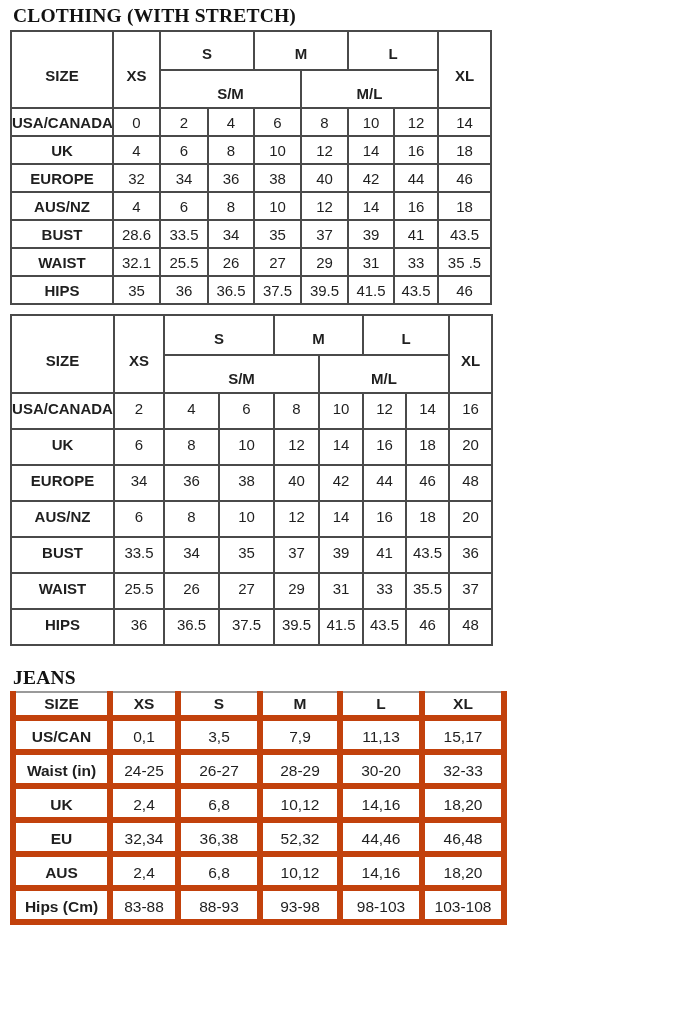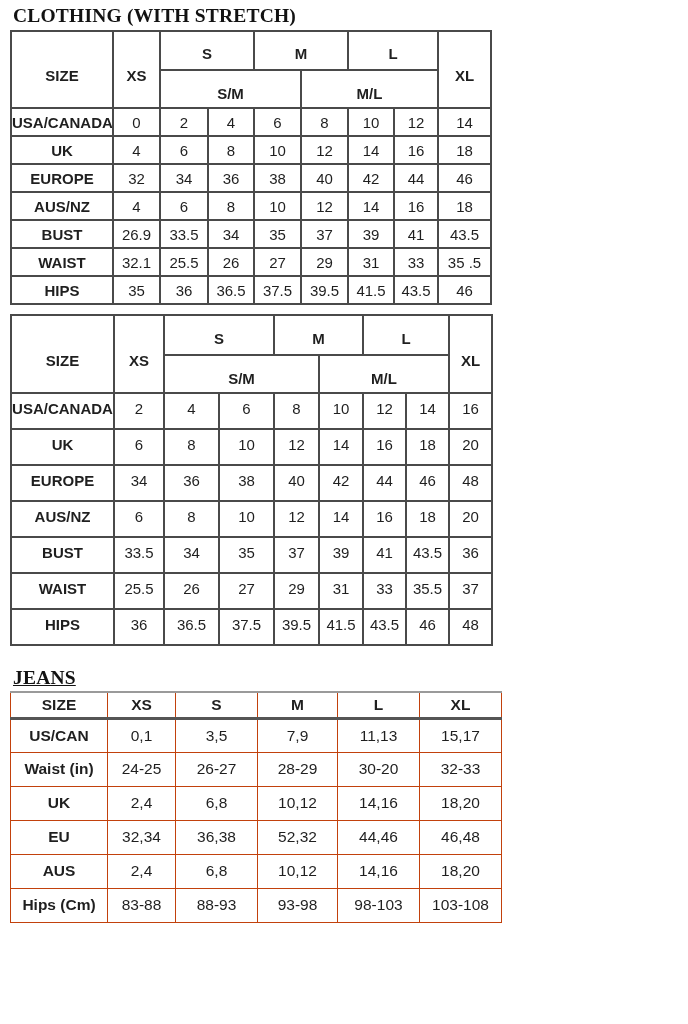--- a/index.html
+++ b/index.html
@@ -13,21 +13,21 @@
   .page { width: 688px; height: 1024px; padding-top: 4px; overflow: hidden; }
 
   .title {
     font-family: "Liberation Serif", serif;
     font-size: 19.5px; line-height: 23px;
     font-weight: 700; letter-spacing: 0.2px;
     color: #121212;
     margin: 0 0 0 13px;
   }
   .title-2 { margin-top: 13px; }
-  .title-3 { margin-top: 20px; text-decoration: underline; }
+  .title-3 { margin-top: 20px; }
 
   table { border-collapse: collapse; table-layout: fixed; margin-left: 10px; }
   th, td { padding: 0; text-align: center; overflow: hidden; }
 
   
   .clothing { margin-top: 3px; }
   .clothing th, .clothing td { border: 2px solid #4a4a4a; font-size: 15px; }
   .clothing thead th, .clothing tbody th { font-weight: 700; }
   .clothing tbody td { font-weight: 400; }
   .t1 { width: 480px; }
@@ -39,21 +39,21 @@
   .hrow2 th { vertical-align: bottom; padding-bottom: 5px; }
   .corner-head { vertical-align: middle; padding-top: 12px; }
   .span-head { vertical-align: middle; padding-top: 6px; }
   .t1 tbody tr { height: 28px; }
   .t1 tbody th, .t1 tbody td { vertical-align: middle; }
   .t2 tbody tr { height: 36px; }
   .t2 tbody th, .t2 tbody td { vertical-align: top; padding-top: 6px; }
 
   
   .jeans { width: 491px; margin-top: 2px; }
-  .jeans th, .jeans td { border: 1px solid #c2410c; font-size: 15.5px; }
+  .jeans th, .jeans td { border: 6px solid #c2410c; font-size: 15.5px; }
   .jeans thead th {
     height: 26px; font-weight: 700; vertical-align: middle;
     border-top: 2px solid #9a9a9a;
     border-bottom: 3px solid #555555;
   }
   .jeans tbody tr { height: 34px; }
   .jeans tbody th { font-weight: 700; }
   .jeans tbody th, .jeans tbody td { vertical-align: top; padding-top: 7px; }
 </style>
 </head>
@@ -129,21 +129,21 @@
           <td>6</td>
           <td>8</td>
           <td>10</td>
           <td>12</td>
           <td>14</td>
           <td>16</td>
           <td>18</td>
         </tr>
         <tr>
           <th>BUST</th>
-          <td>26.9</td>
+          <td>28.6</td>
           <td>33.5</td>
           <td>34</td>
           <td>35</td>
           <td>37</td>
           <td>39</td>
           <td>41</td>
           <td>43.5</td>
         </tr>
         <tr>
           <th>WAIST</th>

